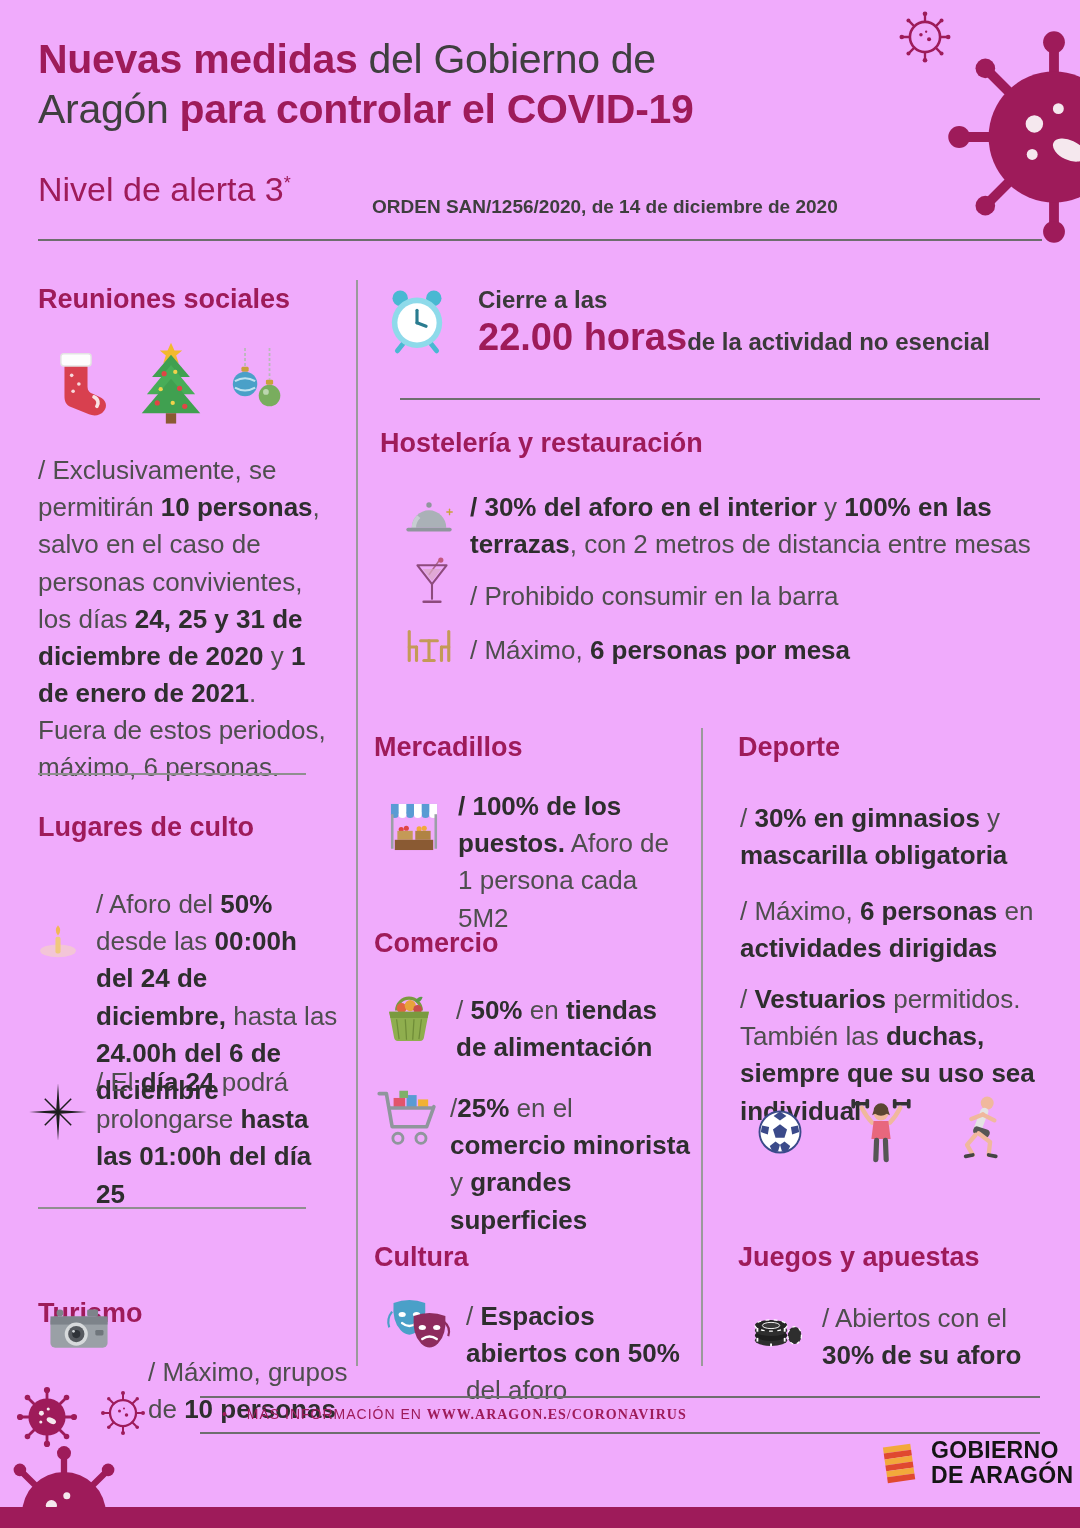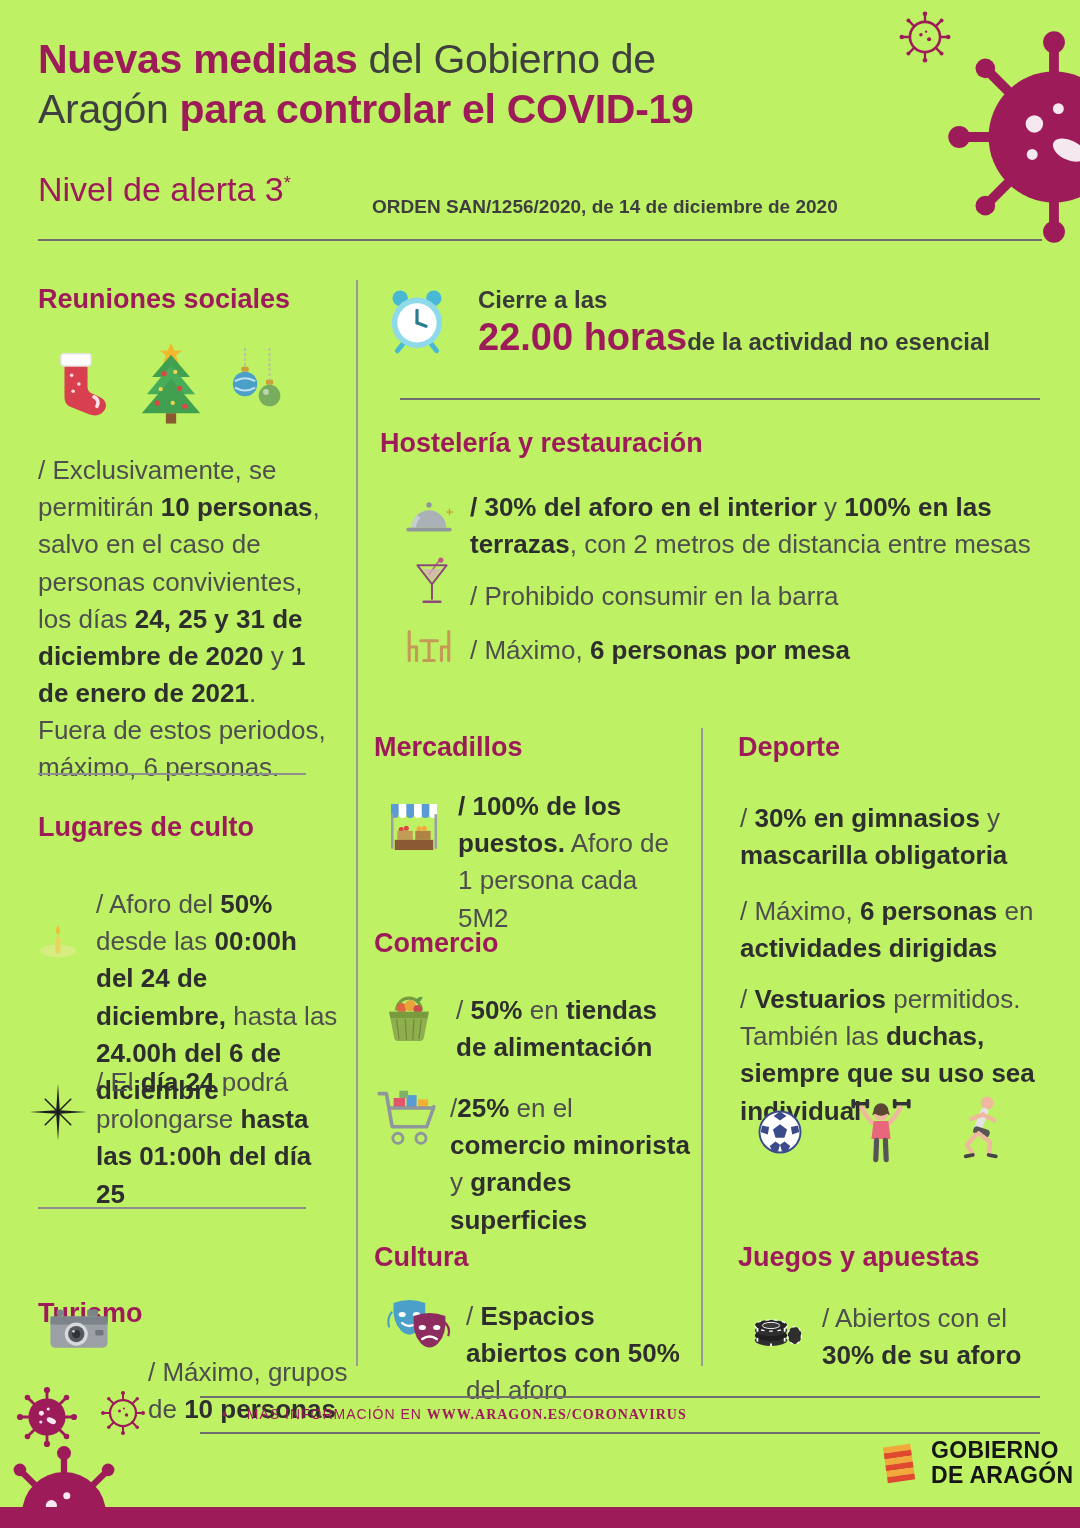--- a/index.html
+++ b/index.html
@@ -1,18 +1,18 @@
 <!DOCTYPE html>
 <html><head>
 <meta charset="utf-8">
 <style>
   :root{ --accent:#9e1b5a; }
   *{ box-sizing:border-box; }
   html,body{ margin:0; padding:0; background:#ffffff; }
-  .page{ position:relative; width:1080px; height:1528px; background:#bef264; overflow:hidden;
+  .page{ position:relative; width:1080px; height:1528px; background:#f0abfc; overflow:hidden;
          font-family:"Liberation Sans","DejaVu Sans",sans-serif; color:#4e4e4e; }
   .abs{ position:absolute; }
   .title{ font-size:41px; line-height:1.22; font-weight:400; color:#3f3f3f; letter-spacing:-0.3px; }
   .alert{ font-size:34px; color:var(--accent); }
   .alert sup{ font-size:18px; }
   .order{ font-size:19px; font-weight:700; color:#3e3e3e; }
   .h2{ font-size:27px; font-weight:700; color:var(--accent); margin:0; white-space:nowrap; }
   .txt{ font-size:26px; line-height:1.43; color:#4e4e4e; }
   .sb{ font-weight:700; color:#2e2e2e; }
   .s-accent{ color:var(--accent); }

